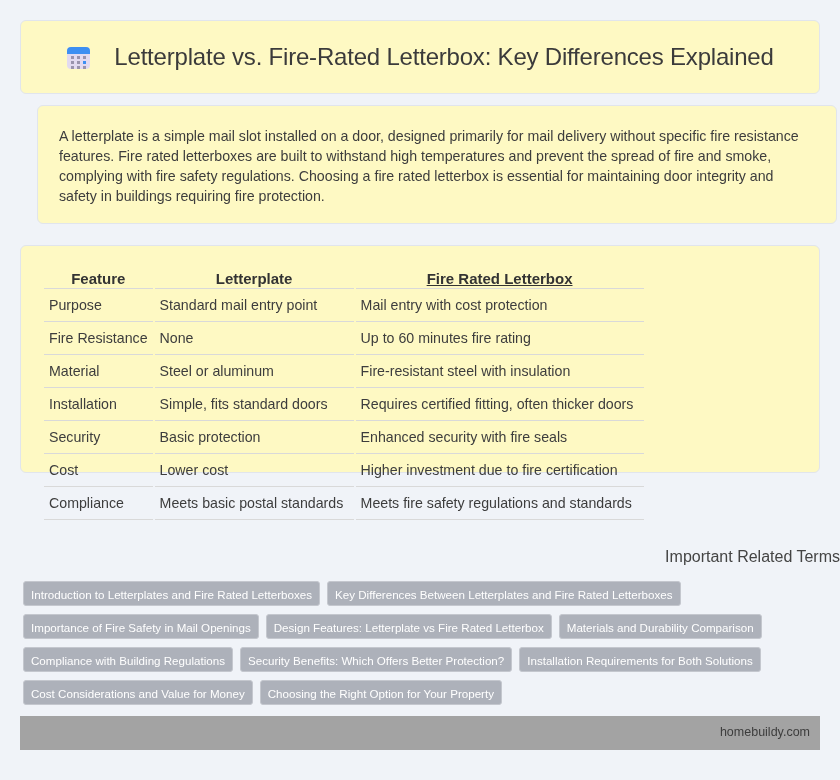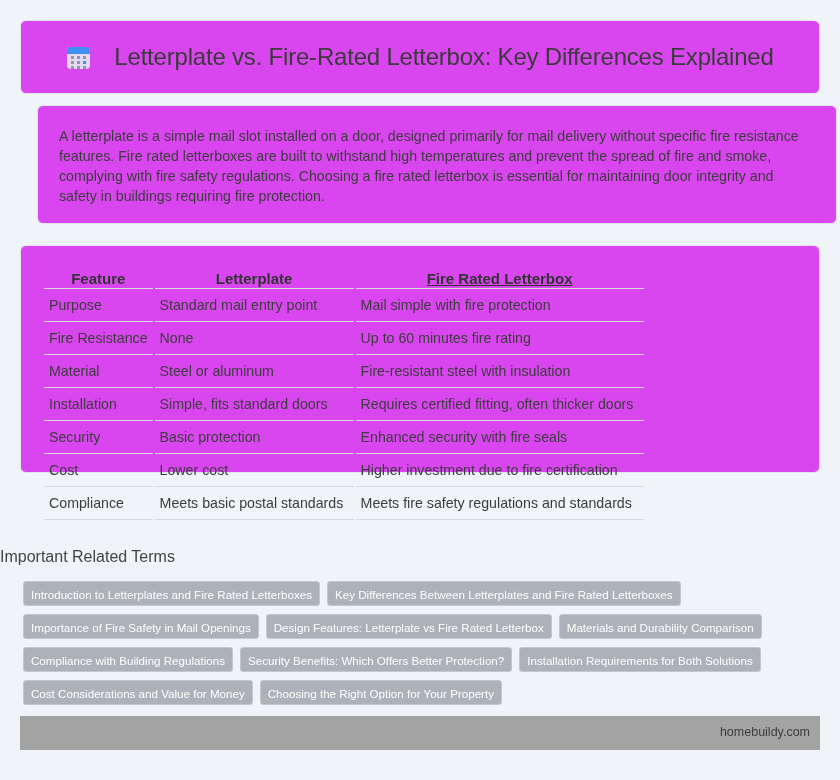--- a/index.html
+++ b/index.html
@@ -6,21 +6,21 @@
     html, body {
       width: 840px; height: 780px;
       background: #f0f3f8;
       font-family: "Liberation Sans", sans-serif;
       color: #3a3a3a;
       overflow: hidden;
     }
     .card {
       position: absolute;
       left: 20px; width: 800px;
-      background: #d946ef;
+      background: #fef9c3;
       border: 1px solid #e1e5ec;
       border-radius: 6px;
     }
     .header-card { top: 20px; height: 74px; display: flex; align-items: center; justify-content: center; }
     .header-inner { display: flex; align-items: center; }
     .cal-icon { width: 26px; height: 26px; margin-right: 22px; position: relative; }
     .cal-icon .body { position: absolute; left: 1px; top: 3px; width: 23px; height: 22px; background: #e2daf0; border-radius: 4px; }
     .cal-icon .top { position: absolute; left: 1px; top: 3px; width: 23px; height: 7px; background: #3d8ff2; border-radius: 4px 4px 0 0; }
     .cal-icon .dots { position: absolute; left: 5px; top: 12px; display: grid; grid-template-columns: repeat(3, 4px); gap: 2px; }
     .cal-icon .dots span { width: 3px; height: 3px; background: #9a93ad; display: block; }
@@ -31,21 +31,21 @@
     .intro-text { font-size: 14.2px; line-height: 20px; color: #3d3d3d; }
 
     .table-card { top: 245px; height: 228px; padding: 20px 21px; }
     table { border-collapse: separate; border-spacing: 2px; font-size: 14.2px; color: #3d3d3d; margin-left: 0px; }
     th { font-weight: bold; text-align: center; padding: 2px 5px 1px; border-bottom: 1px solid #d9d9d9; font-size: 15px; color: #333; }
     td { padding: 6px 5px 8px; border-bottom: 1px solid #d9d9d9; white-space: nowrap; }
     .col1 { width: 108px; }
     .col2 { width: 199px; }
     .col3 { width: 288px; text-decoration: underline; }
 
-    .related-title { position: absolute; top: 548px; left: 0; width: 840px; text-align: left; font-size: 16px; color: #444; }
+    .related-title { position: absolute; top: 548px; left: 0; width: 840px; text-align: right; font-size: 16px; color: #444; }
     .tags { position: absolute; top: 581px; left: 23px; width: 780px; display: flex; flex-wrap: wrap; gap: 8px 7px; }
     .tag {
       background: #adb1ba; color: #ffffff; font-size: 11.6px;
       padding: 0 7px; height: 25px; line-height: 25px;
       border-radius: 3px; border: 1px solid #c4c7ce; white-space: nowrap;
     }
     .footer { position: absolute; top: 716px; left: 20px; width: 800px; height: 34px; background: #a3a3a3; }
     .footer-text { position: absolute; right: 10px; top: 9px; font-size: 12.5px; color: #3d3d3d; }
   </style>
 </head>
@@ -82,21 +82,21 @@
       <tr>
         <th class="col1">Feature</th>
         <th class="col2">Letterplate</th>
         <th class="col3">Fire Rated Letterbox</th>
       </tr>
     </thead>
     <tbody>
       <tr>
         <td>Purpose</td>
         <td>Standard mail entry point</td>
-        <td>Mail simple with fire protection</td>
+        <td>Mail entry with cost protection</td>
       </tr>
       <tr>
         <td>Fire Resistance</td>
         <td>None</td>
         <td>Up to 60 minutes fire rating</td>
       </tr>
       <tr>
         <td>Material</td>
         <td>Steel or aluminum</td>
         <td>Fire-resistant steel with insulation</td>

